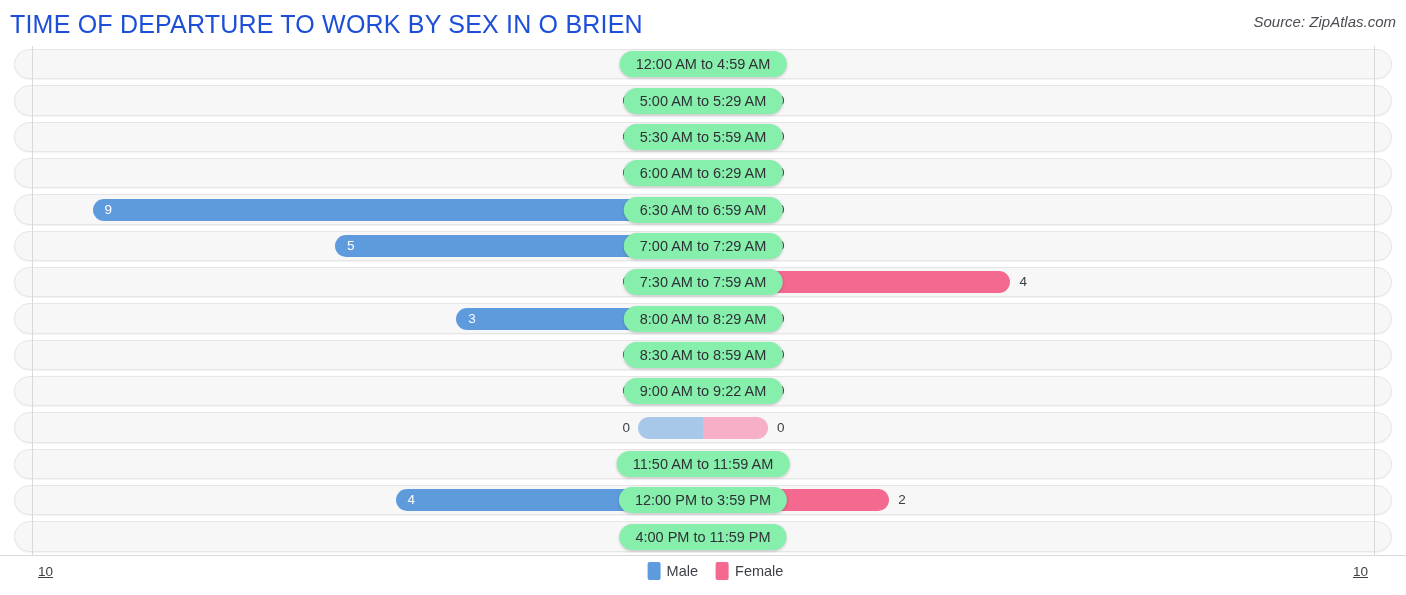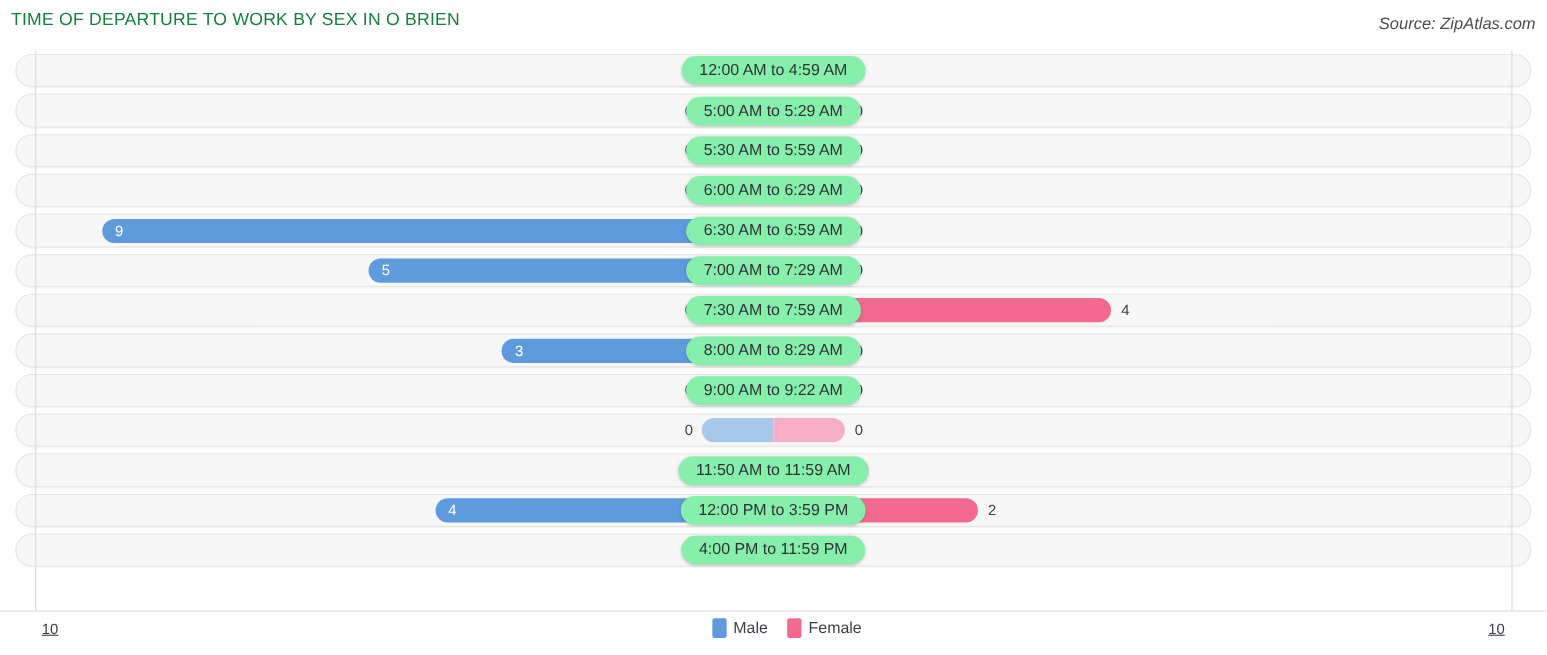--- a/index.html
+++ b/index.html
@@ -20,22 +20,22 @@
 
   
   #header {
     position: absolute;
     top: 0; left: 0;
     width: 1406px; height: 46px;
   }
   #page-title {
     position: absolute;
     left: 10px; top: 10px;
-    font-size: 16px;
-    color: #15803d;
+    font-size: 25px;
+    color: #1d4ed8;
     letter-spacing: 0.2px;
     white-space: nowrap;
   }
   #source-label {
     position: absolute;
     right: 10px; top: 13px;
     font-size: 15px;
     font-style: italic;
     color: #4a4d53;
     white-space: nowrap;
@@ -283,20 +283,30 @@
             <div class="cat-pill">8:00 AM to 8:29 AM</div>
           </div>
         </div>
         <div class="row">
           <div class="row-track"></div>
           <div class="bar-band">
             <div class="bar bar-male zero" style="left: 638px; width: 65px;"></div>
             <div class="val val-male" style="left: 592px; width: 38px;">0</div>
             <div class="bar bar-female zero" style="left: 703px; width: 65px;"></div>
             <div class="val val-female" style="left: 777px;">0</div>
+            <div class="cat-pill">8:30 AM to 8:59 AM</div>
+          </div>
+        </div>
+        <div class="row">
+          <div class="row-track"></div>
+          <div class="bar-band">
+            <div class="bar bar-male zero" style="left: 638px; width: 65px;"></div>
+            <div class="val val-male" style="left: 592px; width: 38px;">0</div>
+            <div class="bar bar-female zero" style="left: 703px; width: 65px;"></div>
+            <div class="val val-female" style="left: 777px;">0</div>
             <div class="cat-pill">9:00 AM to 9:22 AM</div>
           </div>
         </div>
         <div class="row">
           <div class="row-track"></div>
           <div class="bar-band">
             <div class="bar bar-male zero" style="left: 638px; width: 65px;"></div>
             <div class="val val-male" style="left: 592px; width: 38px;">0</div>
             <div class="bar bar-female zero" style="left: 703px; width: 65px;"></div>
             <div class="val val-female" style="left: 777px;">0</div>

